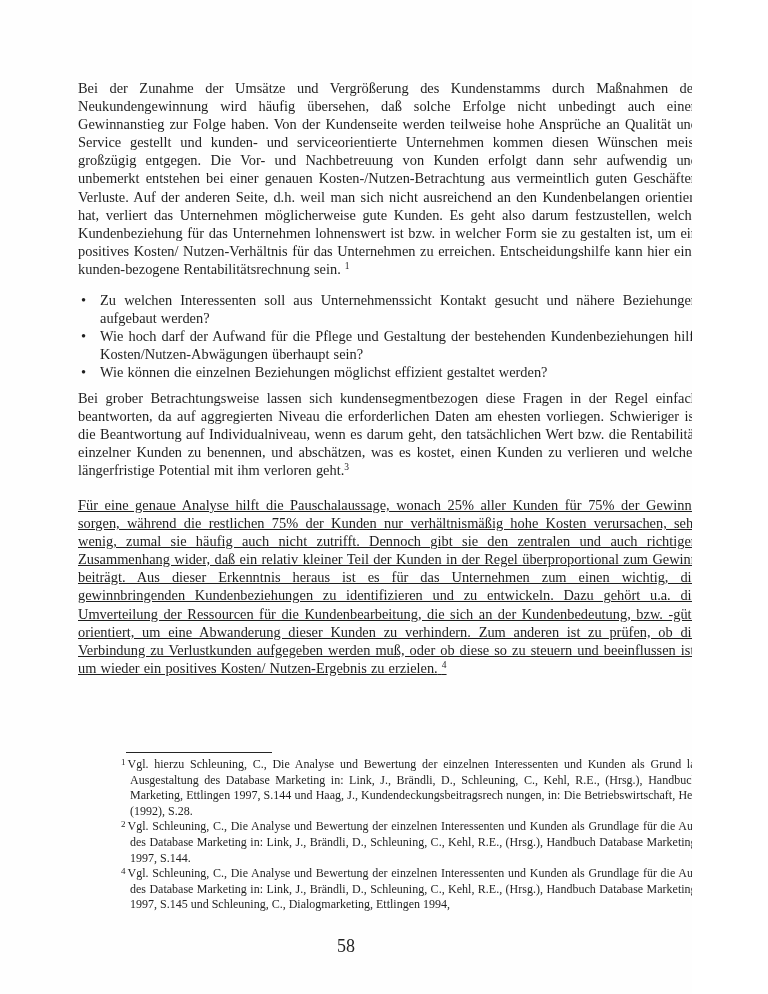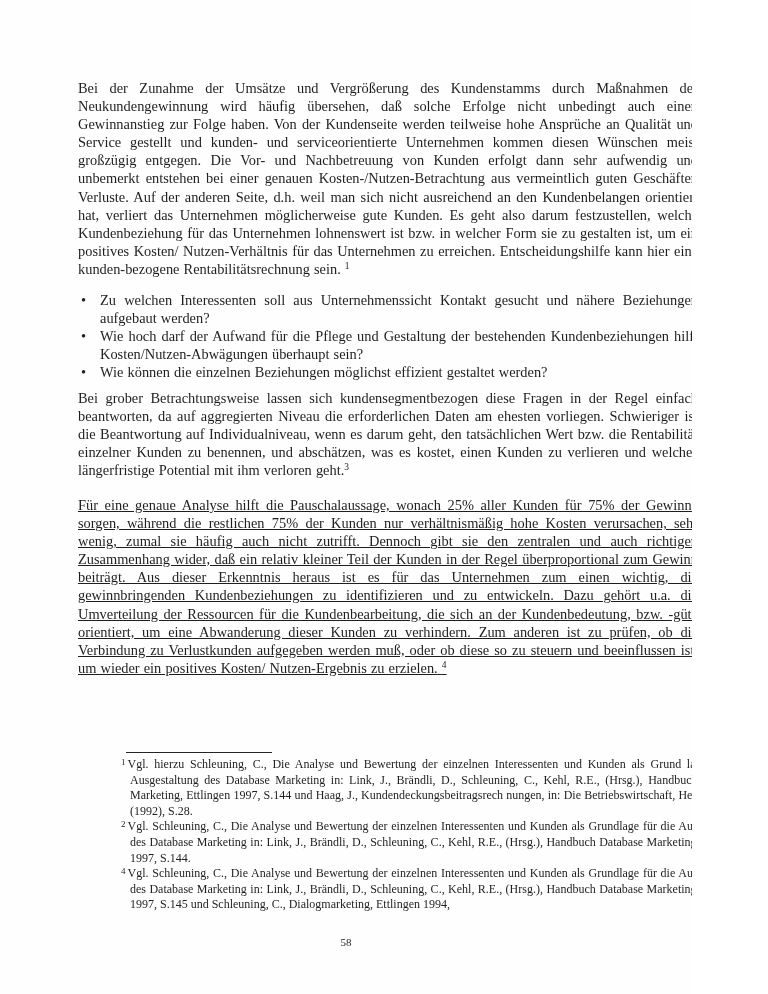--- a/index.html
+++ b/index.html
@@ -61,21 +61,21 @@
     position: relative;
     top: -3.5px;
     margin-right: 2px;
   }
   .page-number {
     position: absolute;
     top: 936px;
     left: 0;
     width: 100%;
     text-align: center;
-    font-size: 11px;
+    font-size: 18px;
     color: #222;
   }
 </style>
 </head>
 <body>
 
 <div class="page">
 
   <main class="body-text">
 

